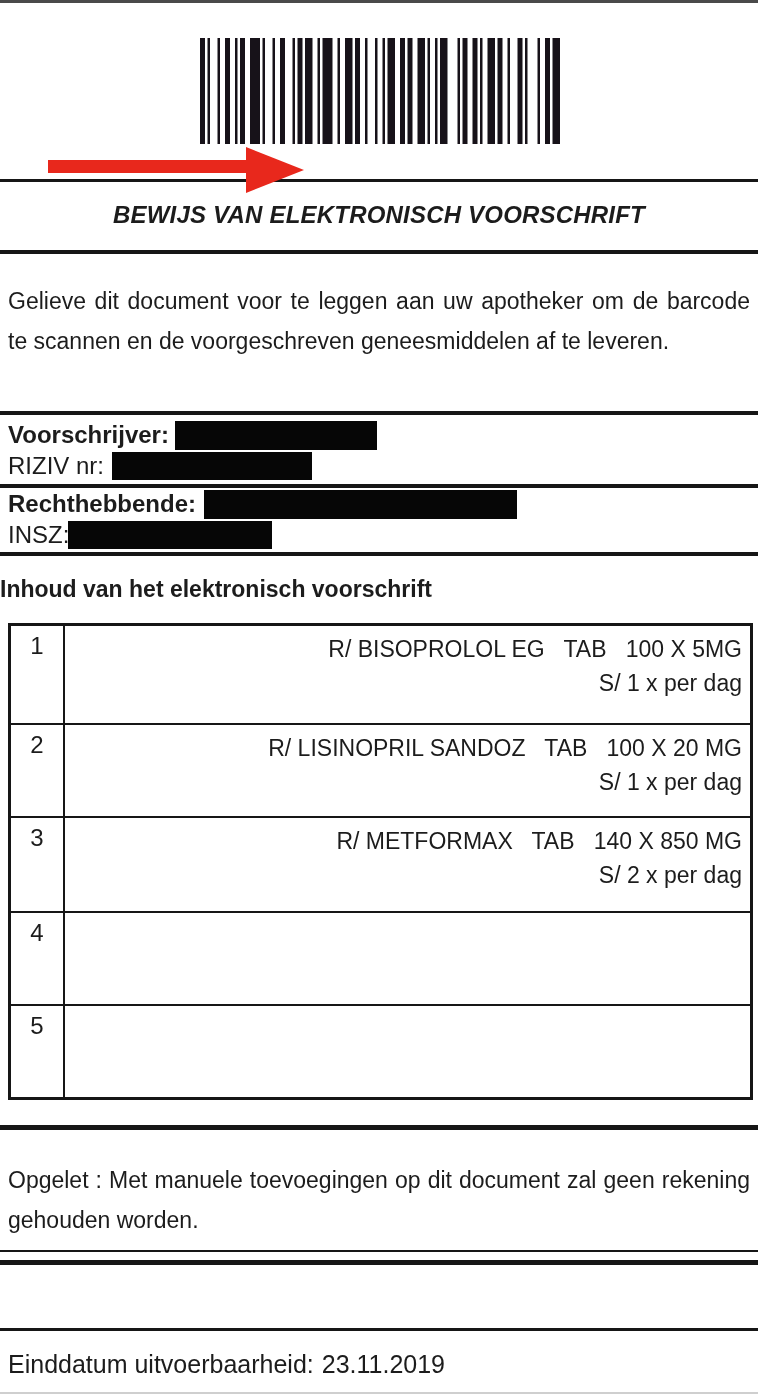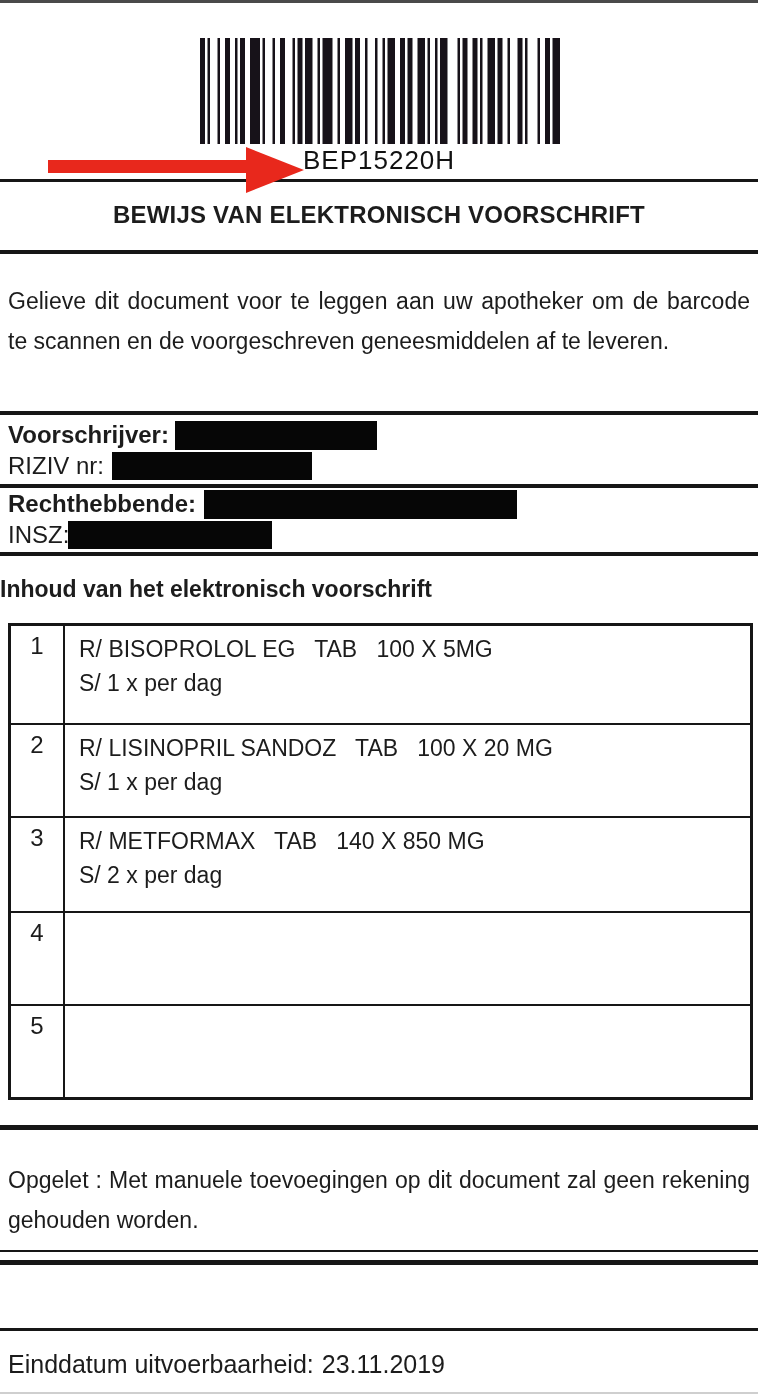--- a/index.html
+++ b/index.html
@@ -22,21 +22,21 @@
   }
   .arrow-body{position:absolute;left:48px;top:160px;width:200px;height:13px;z-index:3;}
   .arrow-head{
     position:absolute;left:246px;top:147px;width:0;height:0;z-index:3;
     border-top:23px solid transparent;border-bottom:23px solid transparent;
     border-left:58px solid #e8281c;
   }
 
   .doc-title{
     position:absolute;left:0;right:0;top:201px;text-align:center;
-    font-size:24px;font-weight:bold;letter-spacing:.2px;white-space:nowrap;
+    font-size:24px;font-weight:bold;letter-spacing:.2px;white-space:nowrap;font-style:italic;
   }
   .intro,.warning{
     position:absolute;left:8px;width:742px;margin:0;
     font-size:23px;line-height:40px;text-align:justify;
   }
   .intro{top:281px;}
   .warning{top:1160px;}
 
   .field-row{position:absolute;left:8px;height:30px;font-size:24px;white-space:nowrap;}
   .field-row .lbl{display:inline;}
@@ -49,21 +49,21 @@
   }
 
   table.rx{
     position:absolute;left:8px;top:623px;width:745px;
     border-collapse:collapse;table-layout:fixed;
     border:3px solid #161616;
   }
   table.rx td{border:2px solid #161616;vertical-align:top;}
   td.num{width:50px;text-align:center;padding-top:6px;font-size:24px;}
   td.content{padding:6px 8px 0 14px;}
-  .med-line{font-size:23px;line-height:34px;white-space:pre-wrap;}
+  .med-line{font-size:23px;line-height:34px;white-space:pre-wrap;text-align:right;}
   tr.r1{height:99px;} tr.r2{height:93px;} tr.r3{height:95px;}
   tr.r4{height:93px;} tr.r5{height:94px;}
 
   .date-row{position:absolute;font-size:24px;white-space:nowrap;}
   .date-row .val{margin-left:8px;}
 </style>
 </head>
 <body>
 
 <div class="page">
@@ -107,21 +107,20 @@
       <rect x="297.50" y="0" width="5.00" height="106" fill="#171219"></rect>
       <rect x="307.50" y="0" width="2.50" height="106" fill="#171219"></rect>
       <rect x="317.50" y="0" width="5.00" height="106" fill="#171219"></rect>
       <rect x="325.00" y="0" width="2.50" height="106" fill="#171219"></rect>
       <rect x="337.50" y="0" width="2.50" height="106" fill="#171219"></rect>
       <rect x="345.00" y="0" width="5.00" height="106" fill="#171219"></rect>
       <rect x="352.50" y="0" width="7.50" height="106" fill="#171219"></rect>
     </svg>
   <div class="arrow-body" style="background:#e8281c;"></div>
   <div class="arrow-head"></div>
-  <div class="barcode-code">BEP15220H</div>
 
   <div class="rule" style="top:179px;"></div>
 
   <div class="doc-title">BEWIJS VAN ELEKTRONISCH VOORSCHRIFT</div>
 
   <div class="rule" style="top:250px;height:4px;"></div>
 
   <p class="intro">Gelieve dit document voor te leggen aan uw apotheker om de barcode te scannen en de voorgeschreven geneesmiddelen af te leveren.</p>
 
   <div class="rule" style="top:411px;height:4px;"></div>

